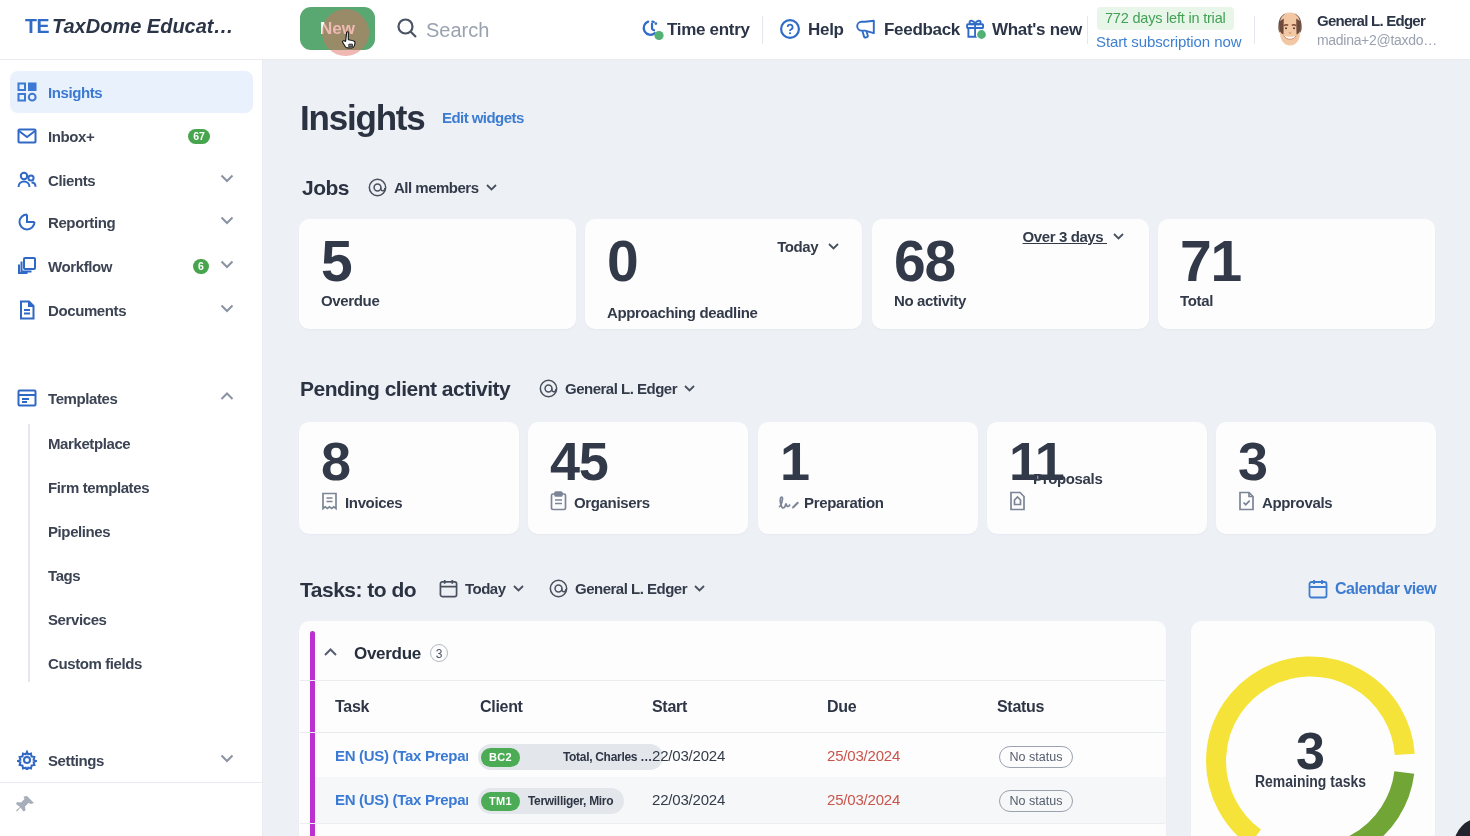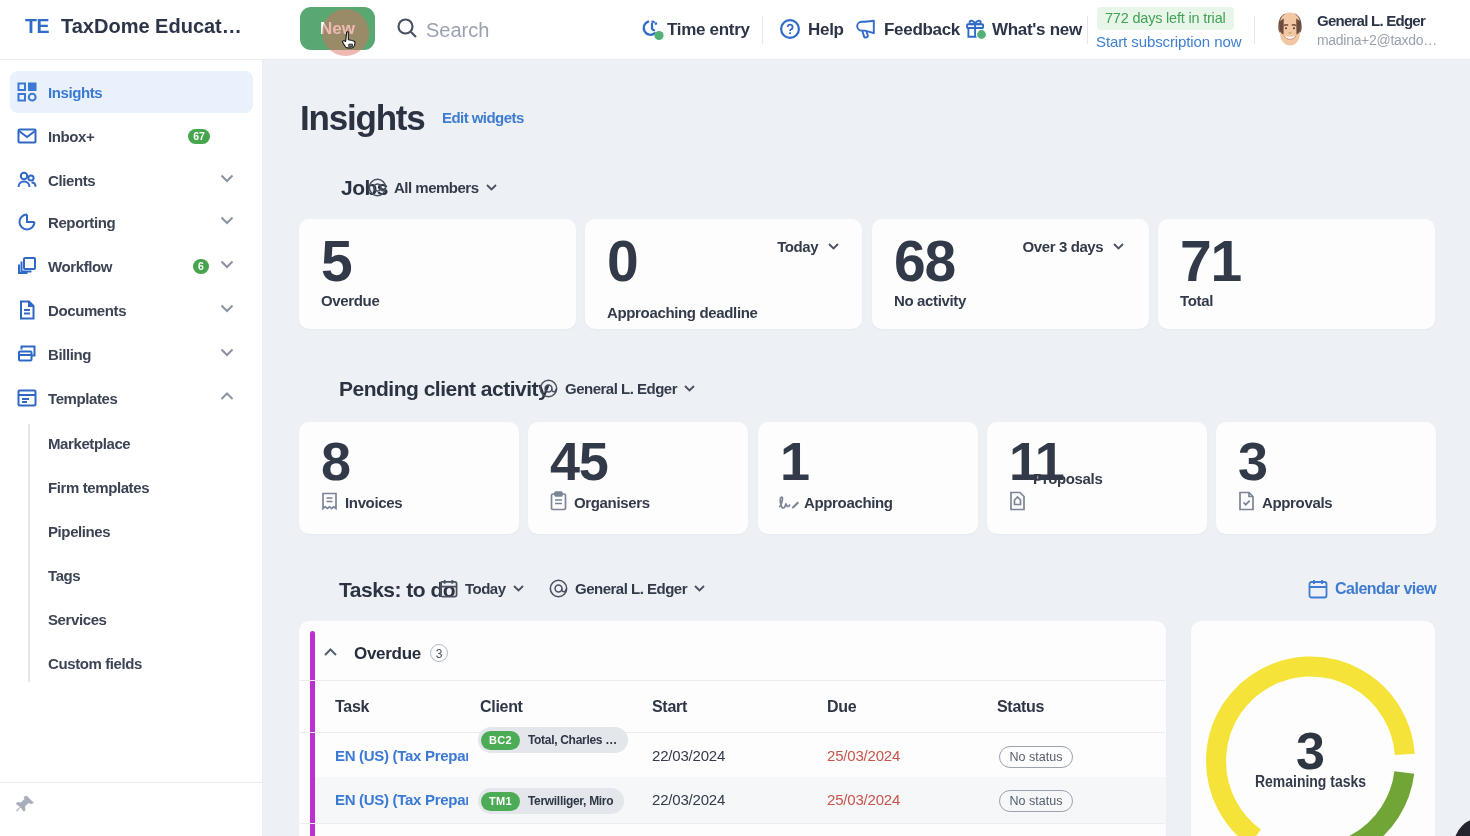--- a/index.html
+++ b/index.html
@@ -15,21 +15,21 @@
 .nav-item { position:absolute; left:0; width:263px; height:44px; }
 .nav-ico { position:absolute; left:17px; top:12px; width:20px; height:20px; }
 .nav-txt { position:absolute; left:48px; top:13px; font-size:15px; font-weight:700; color:#3c4454; line-height:19px; letter-spacing:-0.4px; }
 .nav-chev { position:absolute; left:220px; top:16px; }
 .sub-txt { position:absolute; left:48px; font-size:15px; font-weight:700; color:#3c4454; letter-spacing:-0.4px; }
 .badge { position:absolute; background:#47a54e; color:#fff; font-weight:700; border-radius:9px; text-align:center; }
 
 .card { position:absolute; background:#fdfdfd; border-radius:10px; box-shadow:0 1px 2px rgba(40,50,70,0.04); }
 .bignum { position:absolute; font-weight:700; color:#323949; font-size:57px; line-height:57px; letter-spacing:-1.2px; }
 .cardlabel { position:absolute; font-size:15px; font-weight:600; color:#333b4b; letter-spacing:-0.35px; }
-.secthead { position:absolute; font-size:21px; font-weight:700; color:#2b3342; letter-spacing:-0.5px;margin-left:39px; }
+.secthead { position:absolute; font-size:21px; font-weight:700; color:#2b3342; letter-spacing:-0.5px; }
 .drop { position:absolute; font-size:15px; font-weight:700; color:#333b4a; letter-spacing:-0.4px; }
 .bluelink { position:absolute; font-weight:700; color:#3d7cd0; }
 .th { position:absolute; font-size:16px; font-weight:700; color:#2e3646; letter-spacing:-0.3px; }
 .td { position:absolute; font-size:15px; color:#333b49; letter-spacing:-0.2px; }
 .chev { display:inline-block; width:11px; height:7px; margin-left:6px; margin-bottom:2px; }
 .chev svg, .chevu svg { display:block; }
 .pill { display:flex; align-items:center; height:26px; background:#e3e6ea; border-radius:13px; padding:0 11px 0 3px; }
 .pill .tag { background:#4cab55; color:#fff; font-size:11px; font-weight:700; border-radius:10px; height:19px; line-height:19px; padding:0 8px; letter-spacing:0.3px; }
 .pill .nm { font-size:12px; font-weight:700; color:#2e3646; margin-left:8px; white-space:nowrap; letter-spacing:-0.3px; }
 .status { width:74px; height:22px; border:1px solid #9ba3b0; border-radius:12px; font-size:12.5px; color:#545d6c; text-align:center; line-height:20px; }
@@ -65,21 +65,21 @@
 <div class="bignum" style="left:607px;top:233px;">0</div>
 <div class="bignum" style="left:894px;top:233px;">68</div>
 <div class="bignum" style="left:1180px;top:233px;">71</div>
 <div class="cardlabel" style="left:321px;top:292px;">Overdue</div>
 <div class="cardlabel" style="left:607px;top:304px;">Approaching deadline</div>
 <div class="cardlabel" style="left:894px;top:292px;">No activity</div>
 <div class="cardlabel" style="left:1180px;top:292px;">Total</div>
 <div class="drop" style="right:631px;top:238px;">Today <span class="chev"><svg width="11" height="7" viewBox="0 0 11 7" fill="none" stroke="#49505e" stroke-width="1.8">
           <path d="M1 1 L5.5 5.5 L10 1"></path>
         </svg></span></div>
-<div class="drop" style="right:346px;top:238px;">Over 3 days <span class="chev"><svg width="11" height="7" viewBox="0 0 11 7" fill="none" stroke="#49505e" stroke-width="1.8">
+<div class="drop" style="right:346px;top:228px;text-decoration:underline;">Over 3 days <span class="chev"><svg width="11" height="7" viewBox="0 0 11 7" fill="none" stroke="#49505e" stroke-width="1.8">
           <path d="M1 1 L5.5 5.5 L10 1"></path>
         </svg></span></div>
 
 <div class="secthead" style="left:300px;top:377px;">Pending client activity</div>
 <div class="abs ddrow" id="pendmember" style="left:539px;top:379px;">
       <svg width="19" height="19" viewBox="0 0 20 20" fill="none" stroke="#49505e" stroke-width="1.6">
         <circle cx="10" cy="10" r="8.6"></circle>
         <circle cx="10" cy="10" r="3.6"></circle>
         <path d="M13.6 10 v1.4 a2 2 0 0 0 4 0 v-1" stroke-width="1.4"></path>
       </svg>
@@ -107,21 +107,21 @@
 <div class="abs" style="left:550px;top:491px;"><svg width="17" height="20" viewBox="0 0 17 20" fill="none" stroke="#7c8596" stroke-width="1.7">
         <rect x="1.5" y="3" width="14" height="15.5" rx="1.5"></rect>
         <rect x="5" y="1" width="7" height="4" rx="1" fill="#7c8596"></rect>
         <path d="M5 9 h7 M5 12.5 h7"></path>
       </svg></div>
     <div class="cardlabel" id="lb-org" style="left:574px;top:494px;">Organisers</div>
 <div class="abs" style="left:778px;top:494px;"><svg width="22" height="16" viewBox="0 0 22 16" fill="none" stroke="#7c8596" stroke-width="1.7">
         <path d="M1 13 c2-1 3-4 3.5-8 c.3-2.5-2-2.5-2.2 0 c-.3 4 1 9 3 9 c1.6 0 2.3-3 2.7-4.5 c.3 1.5.8 3 2 3 c1 0 1.5-1 2-2"></path>
         <path d="M14.5 12.5 l5-5 1.5 1.5 -5 5 -2.2.7 z" fill="#7c8596" stroke="none"></path>
       </svg></div>
-    <div class="cardlabel" id="lb-sig" style="left:804px;top:494px;">Approaching</div>
+    <div class="cardlabel" id="lb-sig" style="left:804px;top:494px;">Preparation</div>
 <div class="abs" style="left:1009px;top:491px;"><svg width="17" height="20" viewBox="0 0 17 20" fill="none" stroke="#7c8596" stroke-width="1.7">
         <path d="M2 1.5 h9 l4 4 v13 h-13 z"></path>
         <path d="M5.5 9 l3-3 3 3 v4.5 h-6 z"></path>
       </svg></div>
     <div class="cardlabel" id="lb-pro" style="left:1033px;top:470px;">Proposals</div>
 <div class="abs" style="left:1238px;top:491px;"><svg width="17" height="20" viewBox="0 0 17 20" fill="none" stroke="#7c8596" stroke-width="1.7">
         <path d="M2 1.5 h9 l4 4 v13 h-13 z"></path>
         <path d="M11 1.5 v4 h4"></path>
         <path d="M5.5 11.5 l2.2 2.2 4-4"></path>
       </svg></div>
@@ -172,21 +172,21 @@
 <div class="th" style="left:652px;top:698px;">Start</div>
 <div class="th" style="left:827px;top:698px;">Due</div>
 <div class="th" style="left:997px;top:698px;">Status</div>
 <div class="abs" style="left:300px;top:732px;width:865px;height:1px;background:#e9ebef;"></div>
 
 <div class="abs" style="left:315px;top:733px;width:851px;height:44px;background:#fdfdfd;"></div>
 <div class="abs" style="left:315px;top:777px;width:851px;height:46px;background:#f5f7f9;"></div>
 <div class="abs" style="left:300px;top:823px;width:865px;height:1px;background:#eceef1;"></div>
 
 <div class="abs" style="left:335px;top:747px;width:133px;overflow:hidden;white-space:nowrap;font-size:15px;font-weight:700;color:#3b7ad4;letter-spacing:-0.3px;">EN (US) (Tax Preparation</div>
-<div class="abs pill" id="pill1" style="left:478px;top:727px;">
+<div class="abs pill" id="pill1" style="left:478px;top:744px;gap:35px;">
       <span class="tag">BC2</span>
       <span class="nm">Total, Charles …</span>
     </div>
 <div class="td" style="left:652px;top:747px;">22/03/2024</div>
 <div class="td" style="left:827px;top:747px;color:#c9544b;">25/03/2024</div>
 <div class="abs status" style="left:999px;top:746px;">No status</div>
 
 <div class="abs" style="left:335px;top:791px;width:133px;overflow:hidden;white-space:nowrap;font-size:15px;font-weight:700;color:#3b7ad4;letter-spacing:-0.3px;">EN (US) (Tax Preparation</div>
 <div class="abs pill" id="pill2" style="left:478px;top:788px;">
       <span class="tag">TM1</span>
@@ -201,21 +201,21 @@
       <path d="M 64.0 216.5 A 94.5 94.5 0 1 1 213.8 133.4" stroke="#f6e339" stroke-width="20" fill="none"></path>
       <path d="M 213.3 151.5 A 94.5 94.5 0 0 1 76.6 224.2" stroke="#71a636" stroke-width="20" fill="none"></path>
       <text x="119.5" y="148" font-family="Liberation Sans,sans-serif" font-size="52" font-weight="bold" fill="#2e3543" text-anchor="middle">3</text>
       <text x="119.5" y="166" font-family="Liberation Sans,sans-serif" font-size="16" font-weight="bold" fill="#333b4a" text-anchor="middle" textLength="111" lengthAdjust="spacingAndGlyphs">Remaining tasks</text>
     </svg>
 
 <div class="abs" style="left:1454px;top:818px;width:54px;height:54px;border-radius:50%;background:#23242e;z-index:9;"></div>
 
 <div id="topbar">
   <div class="abs" style="left:25px;top:15px;font-size:19.5px;font-weight:700;color:#2f6bc7;letter-spacing:-0.3px;">TE</div>
-  <div class="abs" style="left:61px;top:15px;font-size:20px;font-weight:700;color:#2b3547;">TaxDome Educat…</div>
+  <div class="abs" style="left:52px;top:15px;font-size:20px;font-weight:700;color:#2b3547;font-style:italic;">TaxDome Educat…</div>
   <div class="abs" style="left:300px;top:7px;width:75px;height:43px;background:#5aa871;border-radius:11px;color:#fff;font-size:17px;font-weight:700;text-align:center;line-height:43px;">New</div>
 
   <svg class="abs" style="left:395px;top:16px;" width="24" height="24" viewBox="0 0 24 24" fill="none" stroke="#4a5364" stroke-width="2.2">
         <circle cx="10.5" cy="10.5" r="7"></circle>
         <line x1="15.7" y1="15.7" x2="21" y2="21"></line>
       </svg>
   <div class="abs" style="left:426px;top:19px;font-size:20px;color:#9aa2b0;">Search</div>
 
   <div class="abs" id="timeentry" style="left:641px;top:15px;"><svg width="24" height="26" viewBox="0 0 24 26" fill="none">
           <path d="M7.17 6.61 A6.8 6.8 0 1 0 13.87 18.21" stroke="#2f6bc7" stroke-width="2.2" stroke-linecap="round"></path>
@@ -339,31 +339,20 @@
           <path d="M4 1.5 h8 l4.5 4.5 v12.5 h-12.5 z"></path>
           <path d="M12 1.5 v4.5 h4.5" fill="#3068c5"></path>
           <path d="M7 10 h6 M7 13.5 h6"></path>
         </svg>
     <div class="nav-txt">Documents</div>
     <svg class="nav-chev" width="14" height="9" viewBox="0 0 14 9" fill="none" stroke="#8b93a2" stroke-width="2">
           <path d="M1.5 1.5 L7 7 L12.5 1.5"></path>
         </svg>
   </div>
 
-  <div class="nav-item" style="top:272px;">
-    <svg class="nav-ico" viewBox="0 0 20 20" fill="none" stroke="#3068c5" stroke-width="2">
-          <path d="M4.5 5.5 v-3 h13 v9 h-3"></path>
-          <rect x="2" y="7.5" width="12.5" height="9" rx="1"></rect>
-          <path d="M2.5 11 h11.5"></path>
-        </svg>
-    <div class="nav-txt">Billing</div>
-    <svg class="nav-chev" width="14" height="9" viewBox="0 0 14 9" fill="none" stroke="#8b93a2" stroke-width="2">
-          <path d="M1.5 1.5 L7 7 L12.5 1.5"></path>
-        </svg>
-  </div>
 
   <div class="nav-item" style="top:316px;">
     <svg class="nav-ico" viewBox="0 0 20 20" fill="none" stroke="#3068c5" stroke-width="2">
           <rect x="1.5" y="2.5" width="17" height="15" rx="1"></rect>
           <path d="M1.5 7 h17"></path>
           <path d="M5 11 h7 M5 14 h5"></path>
         </svg>
     <div class="nav-txt">Templates</div>
     <svg class="nav-chev" width="14" height="9" viewBox="0 0 14 9" fill="none" stroke="#8b93a2" stroke-width="2">
           <path d="M1.5 7 L7 1.5 L12.5 7"></path>
@@ -371,19 +360,29 @@
   </div>
   <div class="abs" style="left:28px;top:364px;width:2px;height:258px;background:#e4e7ec;"></div>
   <div class="sub-txt" style="top:375px;">Marketplace</div>
   <div class="sub-txt" style="top:419px;">Firm templates</div>
   <div class="sub-txt" style="top:463px;">Pipelines</div>
   <div class="sub-txt" style="top:507px;">Tags</div>
   <div class="sub-txt" style="top:551px;">Services</div>
   <div class="sub-txt" style="top:595px;">Custom fields</div>
 
 
+  <div class="nav-item" style="top:678px;">
+    <svg class="nav-ico" viewBox="0 0 20 20" fill="none" stroke="#3068c5" stroke-width="2">
+          <circle cx="10" cy="10" r="3"></circle>
+          <path d="M10 1.8 l1.2 2.6 2.8-.8 .5 2.9 2.9 .5 -.8 2.8 2.6 1.2 -2.6 1.2 .8 2.8 -2.9 .5 -.5 2.9 -2.8 -.8 -1.2 2.6 -1.2 -2.6 -2.8 .8 -.5 -2.9 -2.9 -.5 .8 -2.8 -2.6 -1.2 2.6 -1.2 -.8 -2.8 2.9 -.5 .5 -2.9 2.8 .8 z"></path>
+        </svg>
+    <div class="nav-txt">Settings</div>
+    <svg class="nav-chev" width="14" height="9" viewBox="0 0 14 9" fill="none" stroke="#8b93a2" stroke-width="2">
+          <path d="M1.5 1.5 L7 7 L12.5 1.5"></path>
+        </svg>
+  </div>
   <div class="abs" style="left:0;top:722px;width:263px;height:1px;background:#e8ebef;"></div>
   <svg class="abs" style="left:16px;top:734px;" width="20" height="20" viewBox="0 0 20 20" fill="#a7aeba">
         <path d="M11 2 l7 7 -3 1 -2.5-1 -3.5 3.5 .5 4 -2 1 -3-4 -3.5 4 -1-1 4-3.5 -4-3 1-2 4 .5 3.5-3.5 -1-2.5 z"></path>
       </svg>
 </div>
 
 </div>
 
 </body></html>

